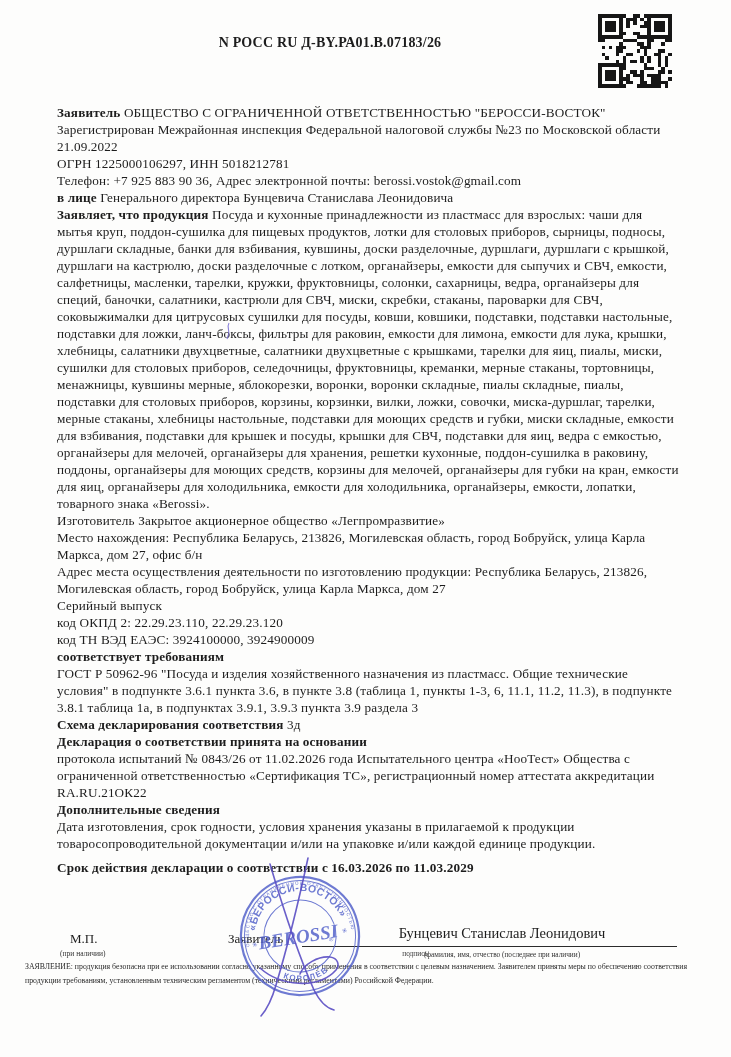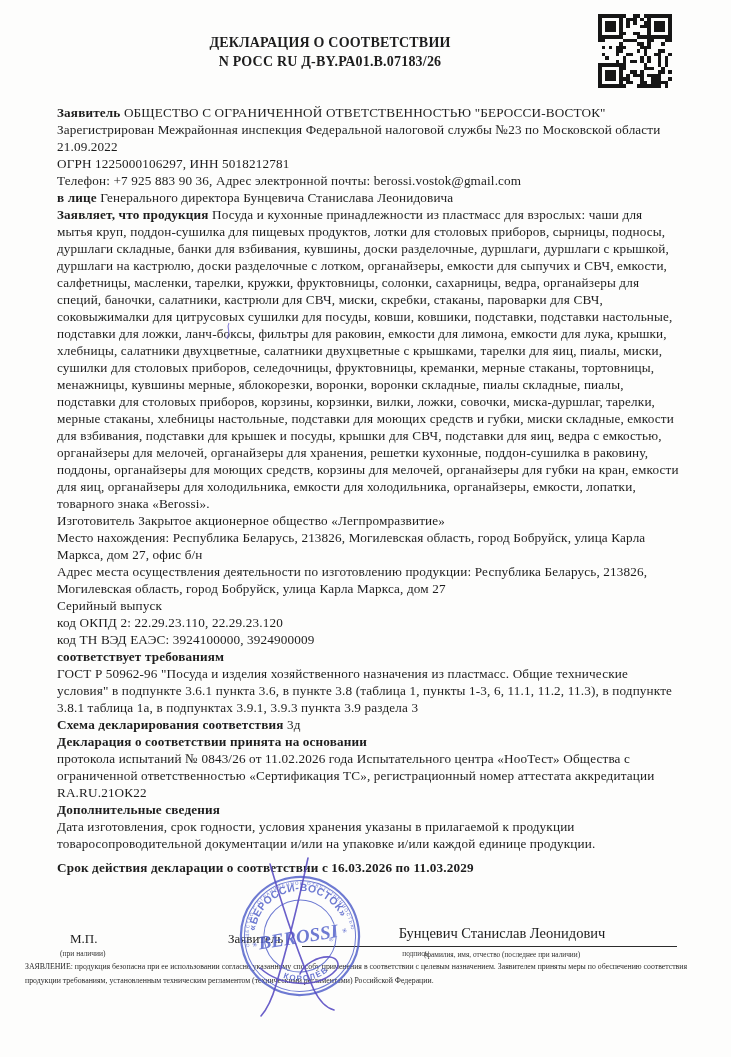--- a/index.html
+++ b/index.html
@@ -26,21 +26,20 @@
   .stamp-svg{position:absolute;left:220px;top:856px;width:160px;height:160px;opacity:.82;z-index:3;}
   .sig-svg{position:absolute;left:230px;top:850px;width:150px;height:175px;z-index:4;opacity:.9;}
   .ink-artifact{position:absolute;left:224px;top:322px;width:10px;height:18px;z-index:2;opacity:.8;}
 </style>
 </head>
 <body>
 
 <div class="page">
 
   <div class="title-block">
-    <div>ДЕКЛАРАЦИЯ О СООТВЕТСТВИИ</div>
     <div>N РОСС RU Д-BY.РА01.В.07183/26</div>
   </div>
 
   <div class="qr">
     <svg id="qr-svg" viewBox="0 0 21 21" xmlns="http://www.w3.org/2000/svg">
         <rect x="0" y="0" width="1" height="1"></rect>
         <rect x="1" y="0" width="1" height="1"></rect>
         <rect x="2" y="0" width="1" height="1"></rect>
         <rect x="3" y="0" width="1" height="1"></rect>
         <rect x="4" y="0" width="1" height="1"></rect>

